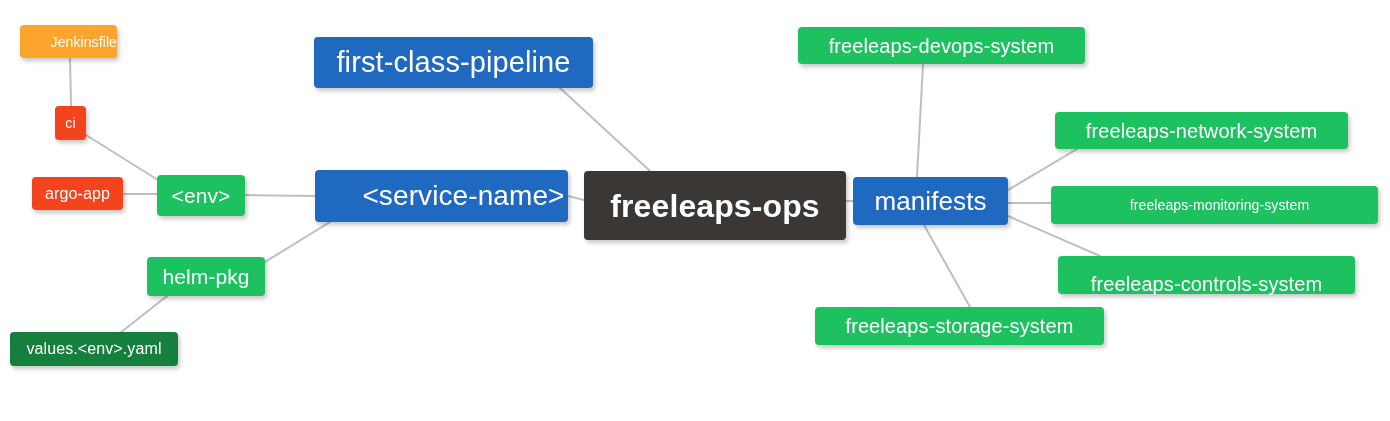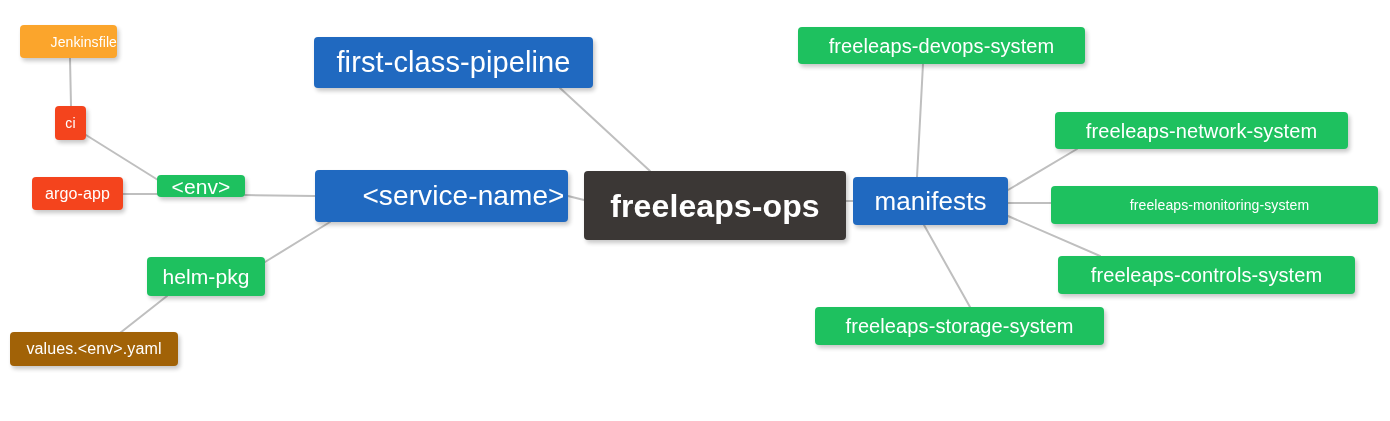--- a/index.html
+++ b/index.html
@@ -66,27 +66,27 @@
   <div id="node-layer">
       <div class="node" style="left: 20px; top: 25px; width: 97px; height: 33px; background: rgb(251, 165, 44); color: rgb(255, 255, 255); font-size: 14px; justify-content: flex-end;">
         <span class="node-label">Jenkinsfile</span>
       </div>
       <div class="node" style="left: 55px; top: 106px; width: 31px; height: 34px; background: rgb(244, 68, 29); color: rgb(255, 255, 255); font-size: 14px;">
         <span class="node-label">ci</span>
       </div>
       <div class="node" style="left: 32px; top: 177px; width: 91px; height: 33px; background: rgb(244, 68, 29); color: rgb(255, 255, 255); font-size: 16px;">
         <span class="node-label">argo-app</span>
       </div>
-      <div class="node" style="left: 157px; top: 175px; width: 88px; height: 22px; background: rgb(30, 193, 95); color: rgb(255, 255, 255); font-size: 21px;">
+      <div class="node" style="left: 157px; top: 175px; width: 88px; height: 41px; background: rgb(30, 193, 95); color: rgb(255, 255, 255); font-size: 21px;">
         <span class="node-label">&lt;env&gt;</span>
       </div>
       <div class="node" style="left: 147px; top: 257px; width: 118px; height: 39px; background: rgb(30, 193, 95); color: rgb(255, 255, 255); font-size: 21px; align-items: center;">
         <span class="node-label">helm-pkg</span>
       </div>
-      <div class="node" style="left: 10px; top: 332px; width: 168px; height: 34px; background: #a16207; color: rgb(255, 255, 255); font-size: 16px;">
+      <div class="node" style="left: 10px; top: 332px; width: 168px; height: 34px; background: #15803d; color: rgb(255, 255, 255); font-size: 16px;">
         <span class="node-label">values.&lt;env&gt;.yaml</span>
       </div>
       <div class="node" style="left: 314px; top: 37px; width: 279px; height: 51px; background: rgb(32, 105, 192); color: rgb(255, 255, 255); font-size: 29px;">
         <span class="node-label">first-class-pipeline</span>
       </div>
       <div class="node" style="left: 315px; top: 170px; width: 253px; height: 52px; background: rgb(32, 105, 192); color: rgb(255, 255, 255); font-size: 28px; padding-left: 44px;">
         <span class="node-label">&lt;service-name&gt;</span>
       </div>
       <div class="node" style="left: 584px; top: 171px; width: 262px; height: 69px; background: rgb(59, 55, 53); color: rgb(255, 255, 255); font-size: 32px; font-weight: bold;">
         <span class="node-label">freeleaps-ops</span>
@@ -96,20 +96,20 @@
       </div>
       <div class="node" style="left: 798px; top: 27px; width: 287px; height: 37px; background: rgb(30, 193, 95); color: rgb(255, 255, 255); font-size: 20px;">
         <span class="node-label">freeleaps-devops-system</span>
       </div>
       <div class="node" style="left: 1055px; top: 112px; width: 293px; height: 37px; background: rgb(30, 193, 95); color: rgb(255, 255, 255); font-size: 20px;">
         <span class="node-label">freeleaps-network-system</span>
       </div>
       <div class="node" style="left: 1051px; top: 186px; width: 327px; height: 38px; background: rgb(30, 193, 95); color: rgb(255, 255, 255); font-size: 14px; padding-left: 10px;">
         <span class="node-label">freeleaps-monitoring-system</span>
       </div>
-      <div class="node" style="left: 1058px; top: 256px; width: 297px; height: 38px; background: rgb(30, 193, 95); color: rgb(255, 255, 255); font-size: 20px;">
+      <div class="node" style="left: 1058px; top: 256px; width: 297px; height: 38px; background: rgb(30, 193, 95); color: rgb(255, 255, 255); font-size: 20px; align-items: flex-end;">
         <span class="node-label">freeleaps-controls-system</span>
       </div>
       <div class="node" style="left: 815px; top: 307px; width: 289px; height: 38px; background: rgb(30, 193, 95); color: rgb(255, 255, 255); font-size: 20px;">
         <span class="node-label">freeleaps-storage-system</span>
       </div>
     </div>
 </div>
 
 </body></html>

